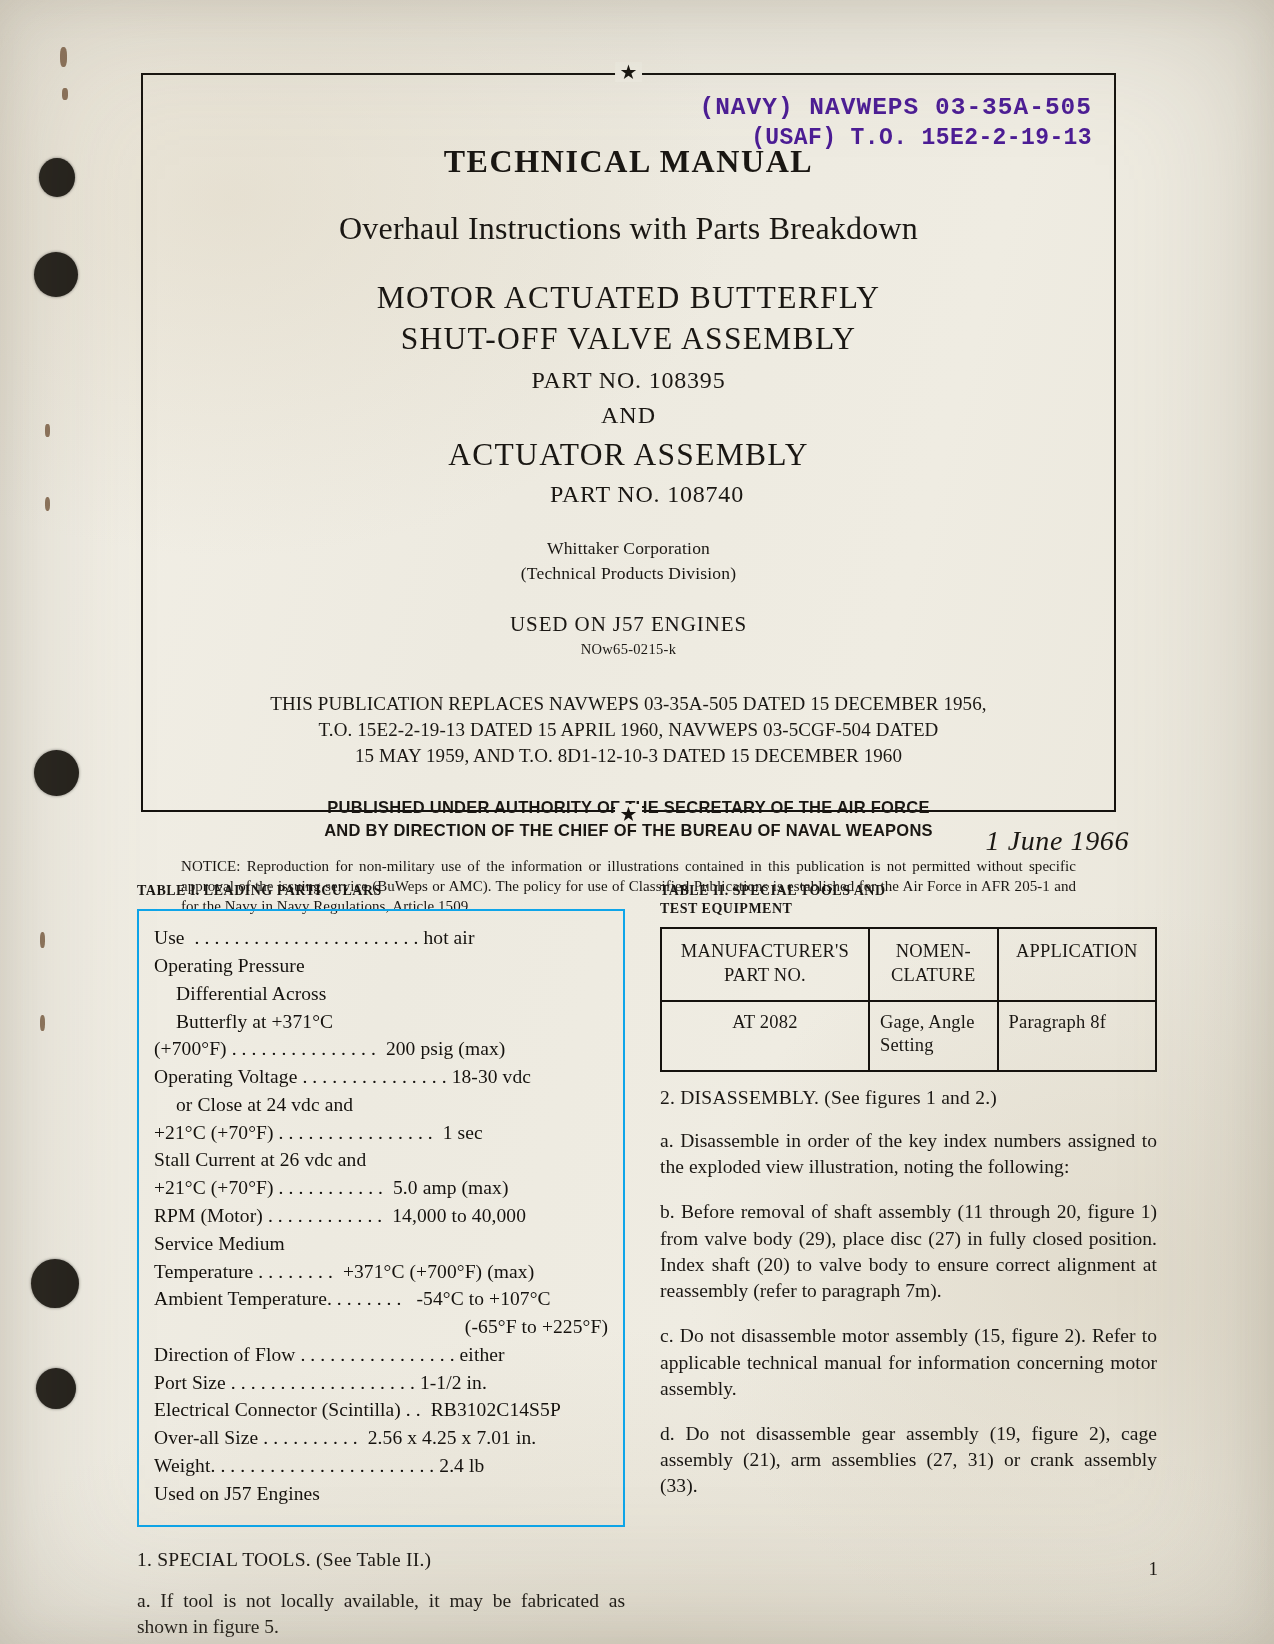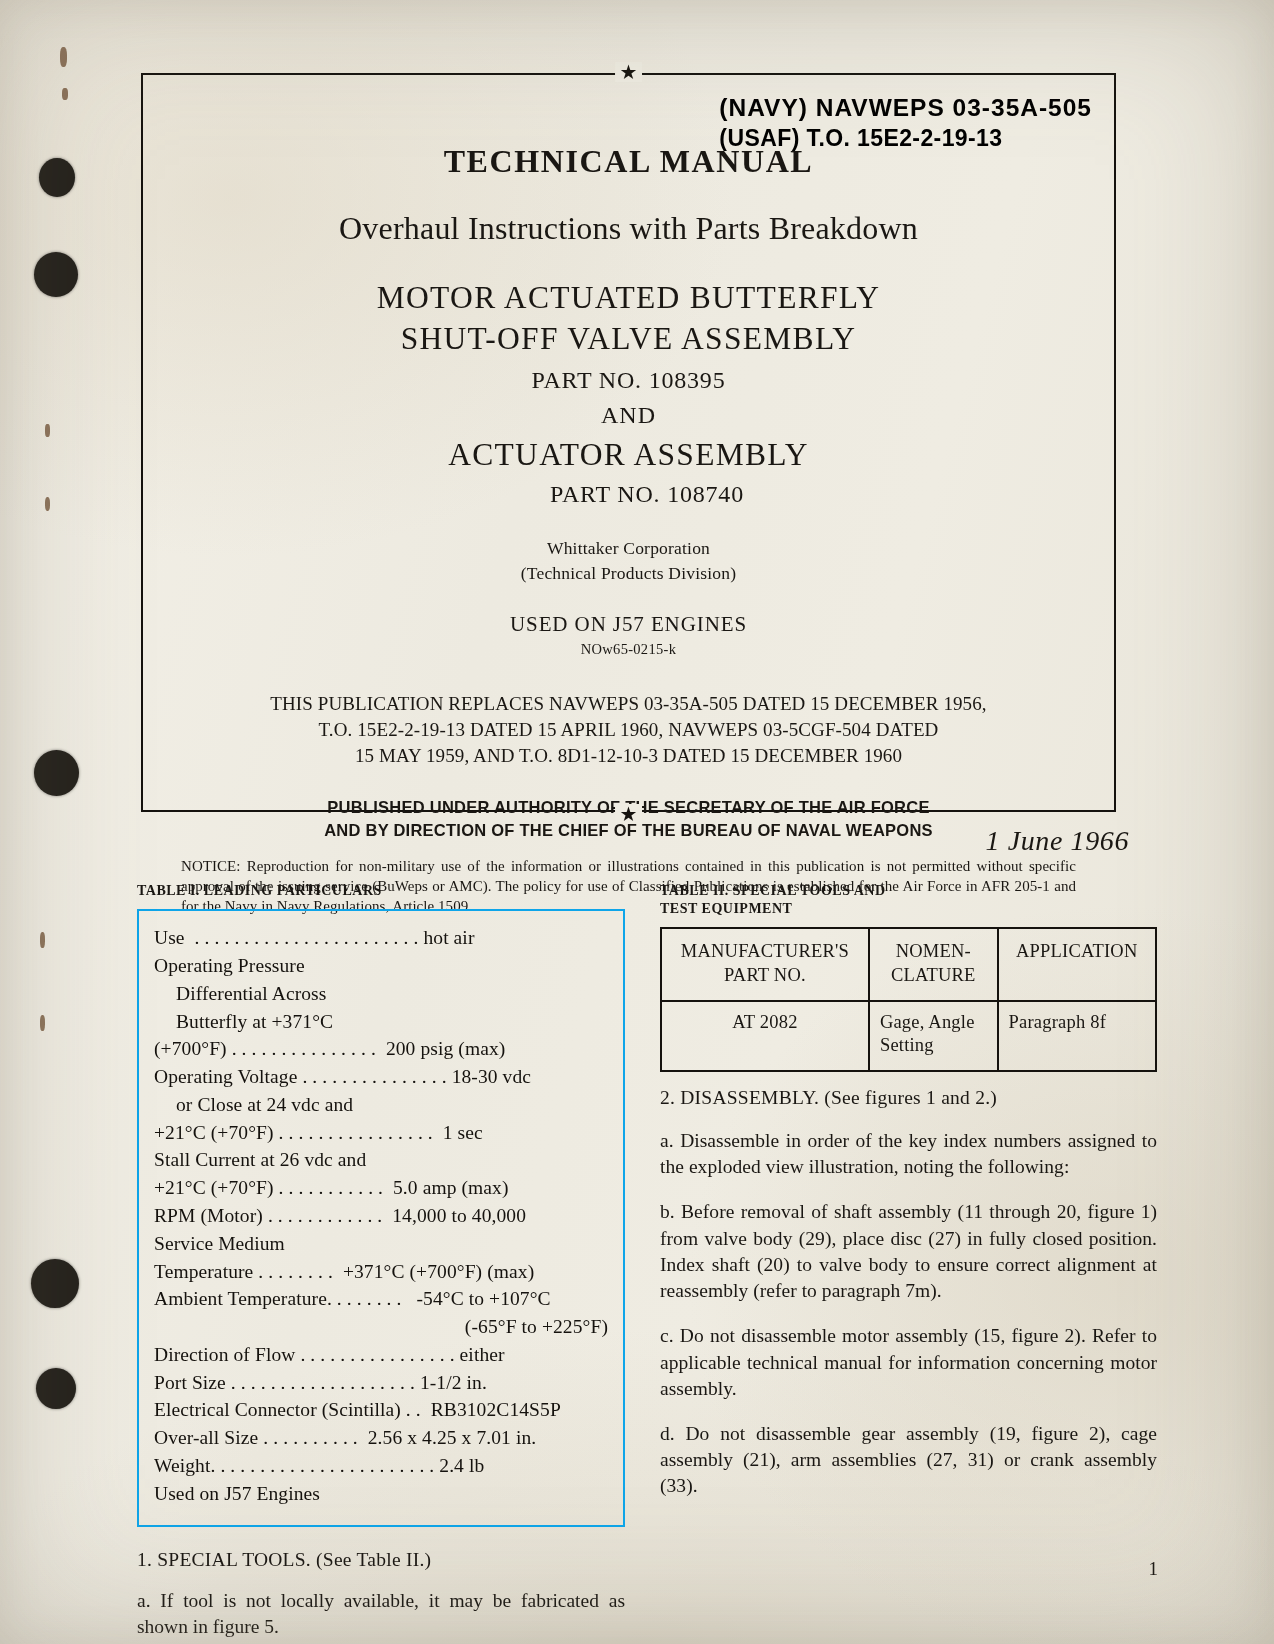--- a/index.html
+++ b/index.html
@@ -44,26 +44,27 @@
   .star-top, .star-bot {
     position:absolute; left:50%; transform:translateX(-50%);
     font-size:20px; line-height:1; color:#15120e;
     background:#efece2; padding:0 5px;
   }
   .star-top { top:-13px; }
   .star-bot { bottom:-14px; }
 
   .doc-ids {
     position:absolute; right:22px; top:17px;
-    font-family:Liberation Sans, sans-serif;
+    text-align:right;
+    font-family:Liberation Mono, monospace;
     font-weight:bold;
     font-size:24.5px;
     letter-spacing:1.0px;
     line-height:1.30;
-    color:#000000;
+    color:#4c1d95;
   }
   .doc-ids .l2 { font-size:23px; letter-spacing:.4px; }
 
   .ctr { text-align:center; }
   .t-tech {
     margin-top:68px;
     font-size:32px; font-weight:bold; letter-spacing:1.6px;
   }
   .t-sub {
     margin-top:30px;

